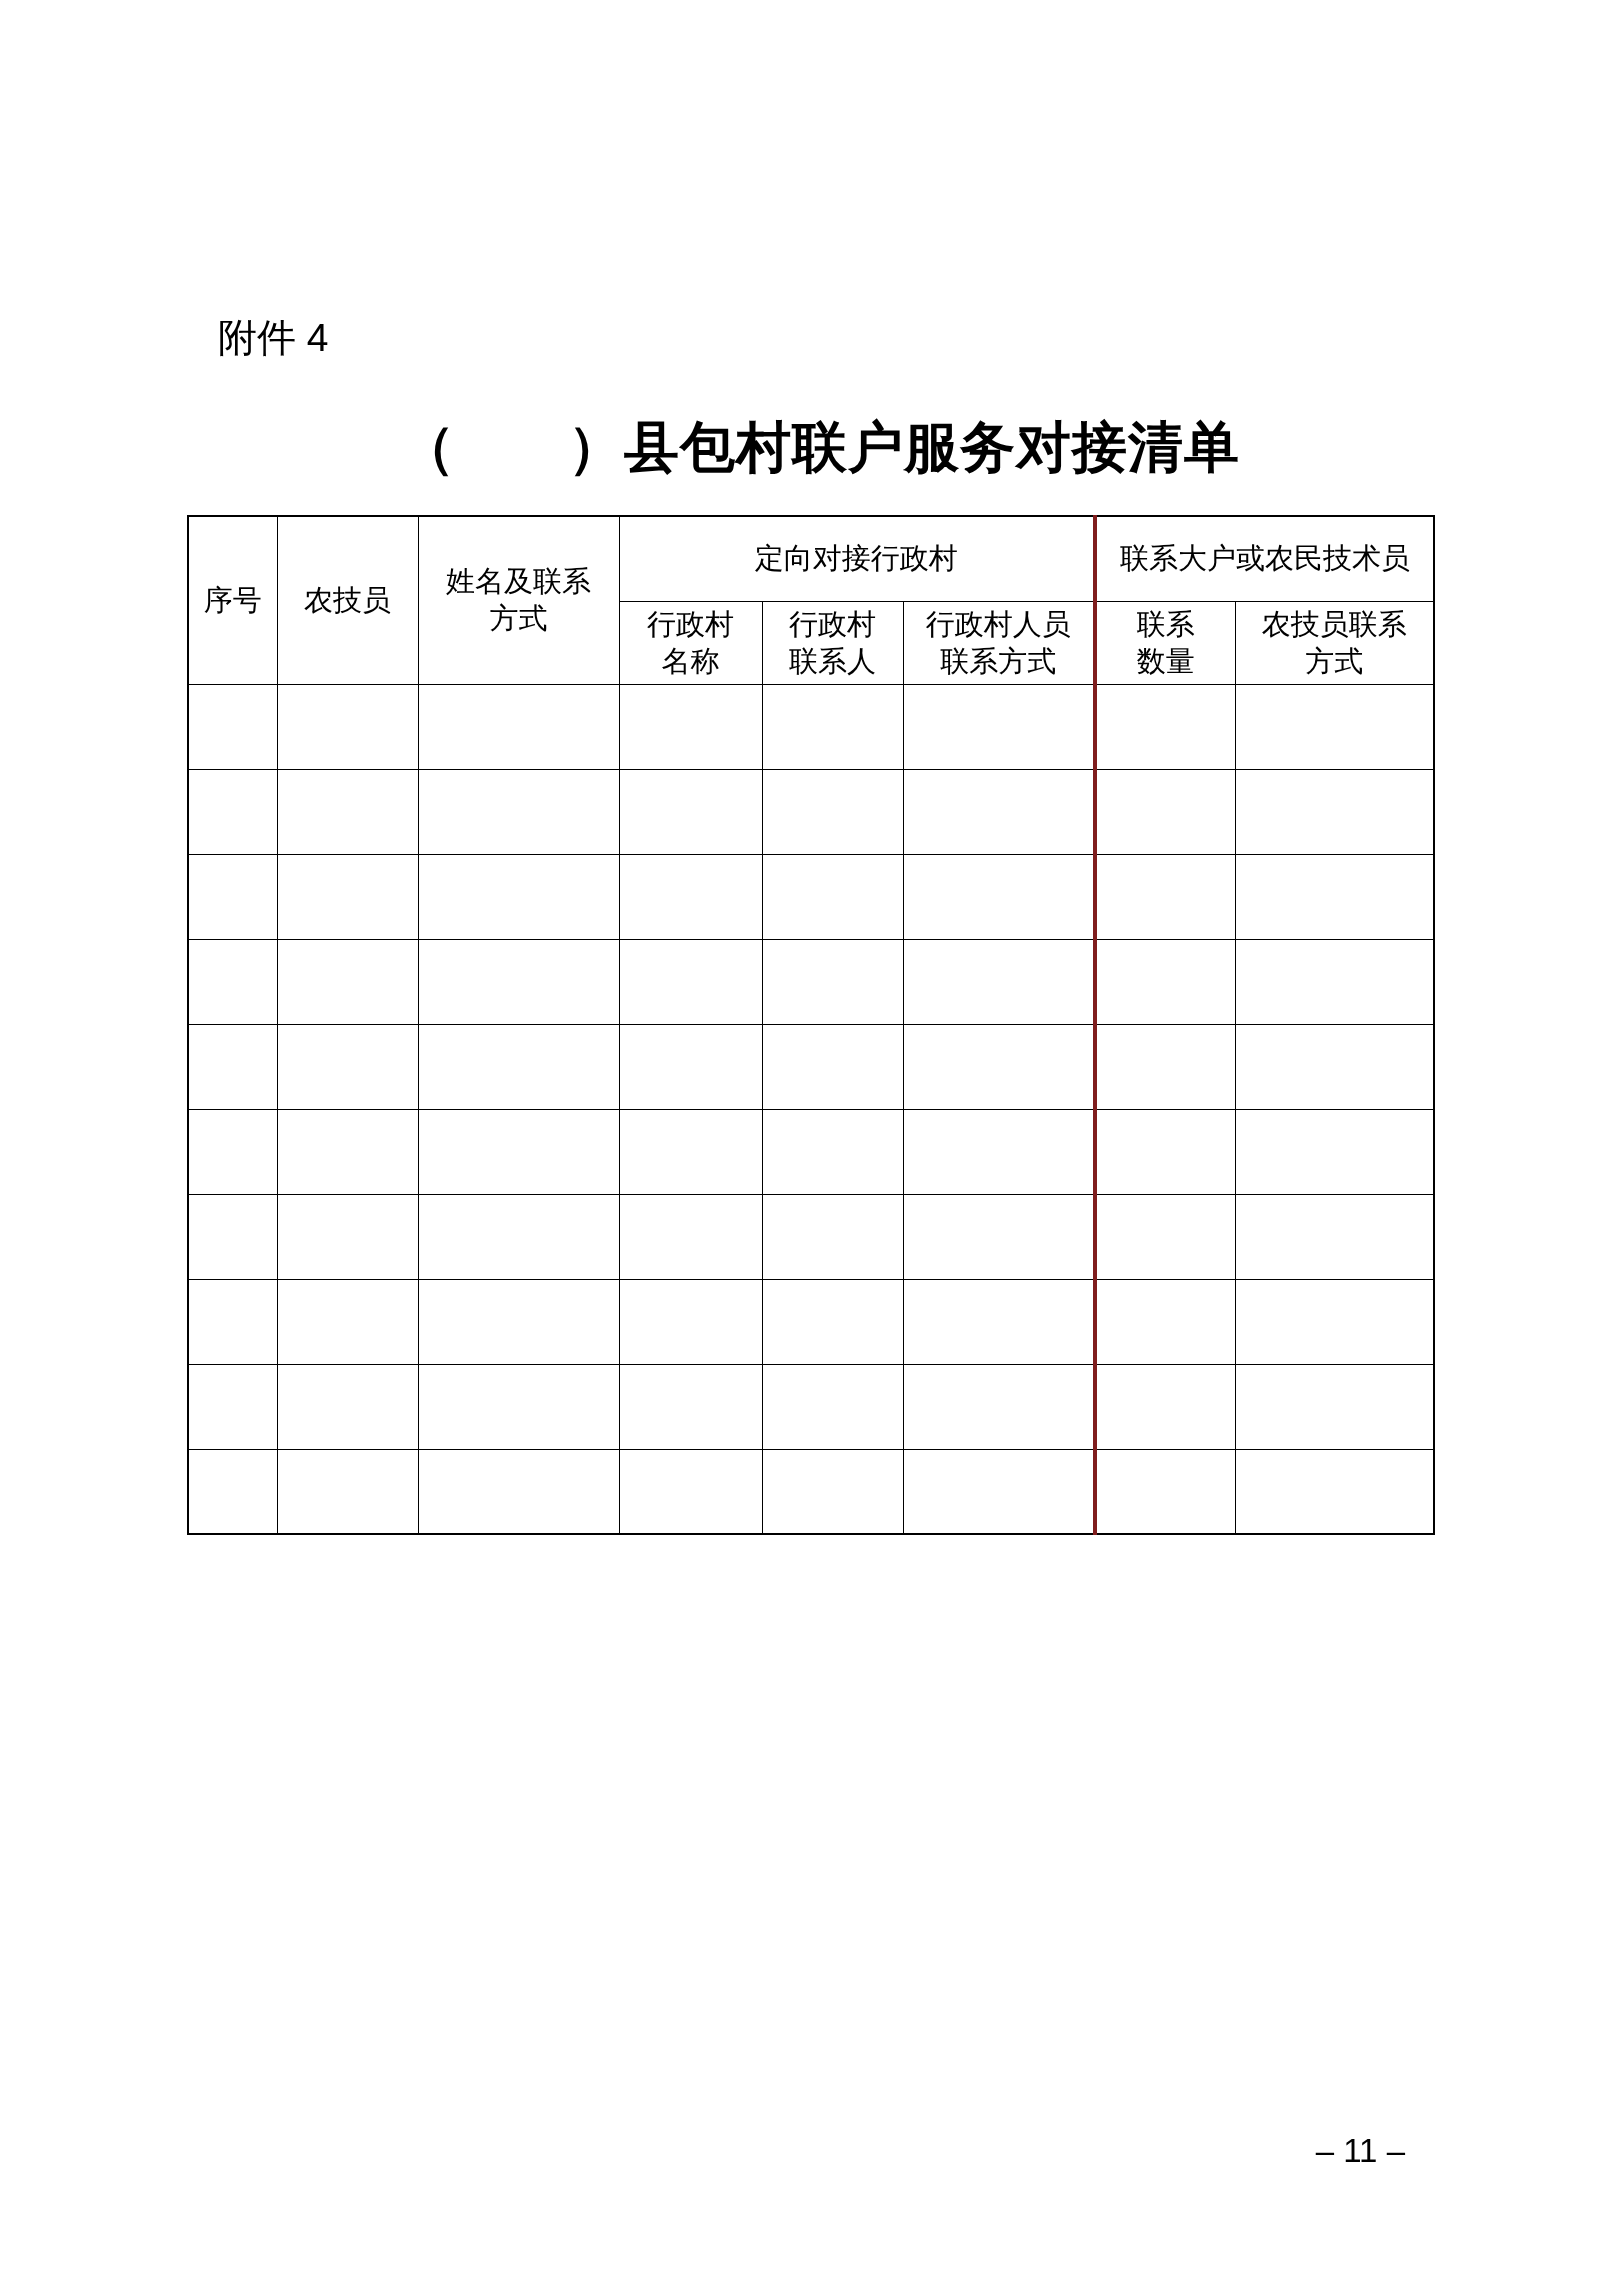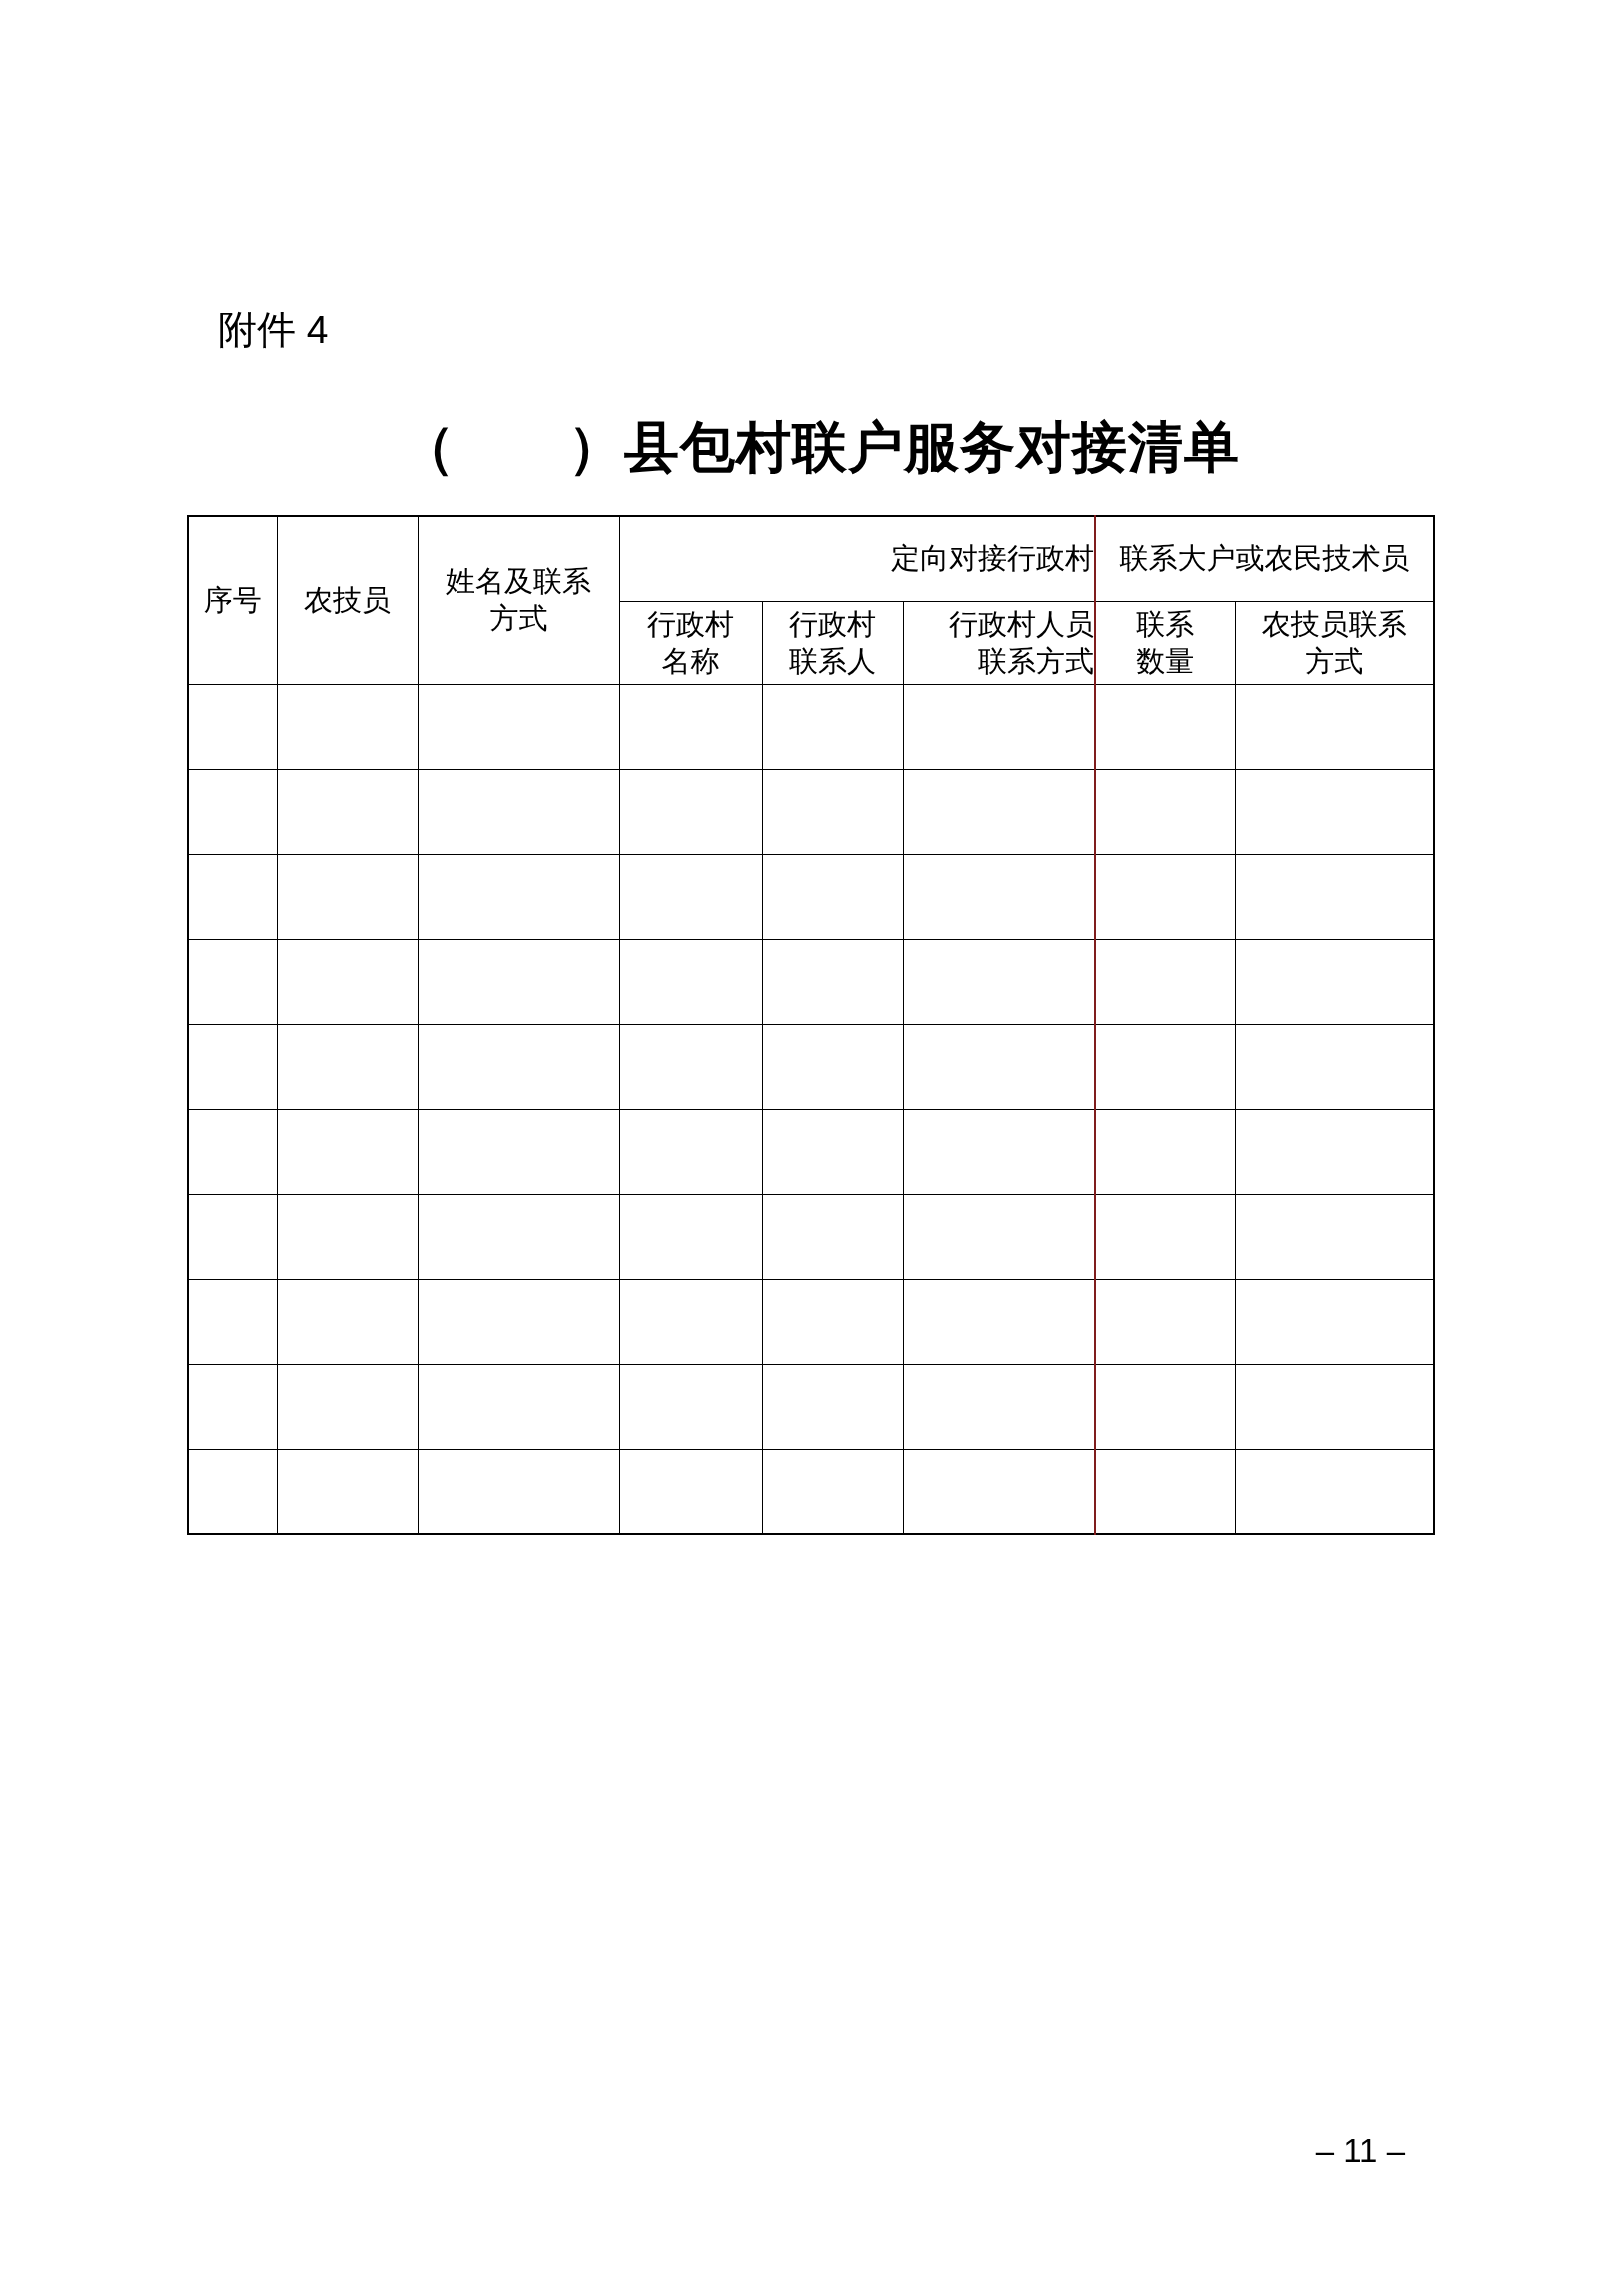--- a/index.html
+++ b/index.html
@@ -9,21 +9,21 @@
     width: 1621px;
     height: 2293px;
     background: #ffffff;
     color: #000000;
     font-family: "Liberation Sans", "DejaVu Sans", sans-serif;
     overflow: hidden;
   }
   .attachment-label {
     position: absolute;
     left: 218px;
-    top: 308px;
+    top: 316px;
     font-size: 39px;
     line-height: 1.15;
     font-family: "Liberation Sans", "DejaVu Sans", sans-serif;
   }
   .doc-title {
     position: absolute;
     left: 0;
     right: 0;
     top: 412px;
     text-align: center;
@@ -49,21 +49,21 @@
     text-align: center;
     vertical-align: middle;
     font-weight: normal;
     font-size: 29px;
     line-height: 37px;
     white-space: pre-line;
     font-family: "Liberation Sans", "DejaVu Sans", sans-serif;
     padding: 0;
     overflow: hidden;
   }
-  table.sheet .gdiv { border-right: 2px solid #7f1d1d; text-align: right; }
+  table.sheet .gdiv { border-right: 4px solid #7f1d1d; }
   tr.hrow1 { height: 85px; }
   tr.hrow2 { height: 83px; padding-left: 44px; }
   tr.body-row { height: 85px; }
   .page-number {
     position: absolute;
     top: 2131px;
     right: 216px;
     font-family: Liberation Sans, sans-serif;
     font-size: 33px;
     line-height: 1.2;

